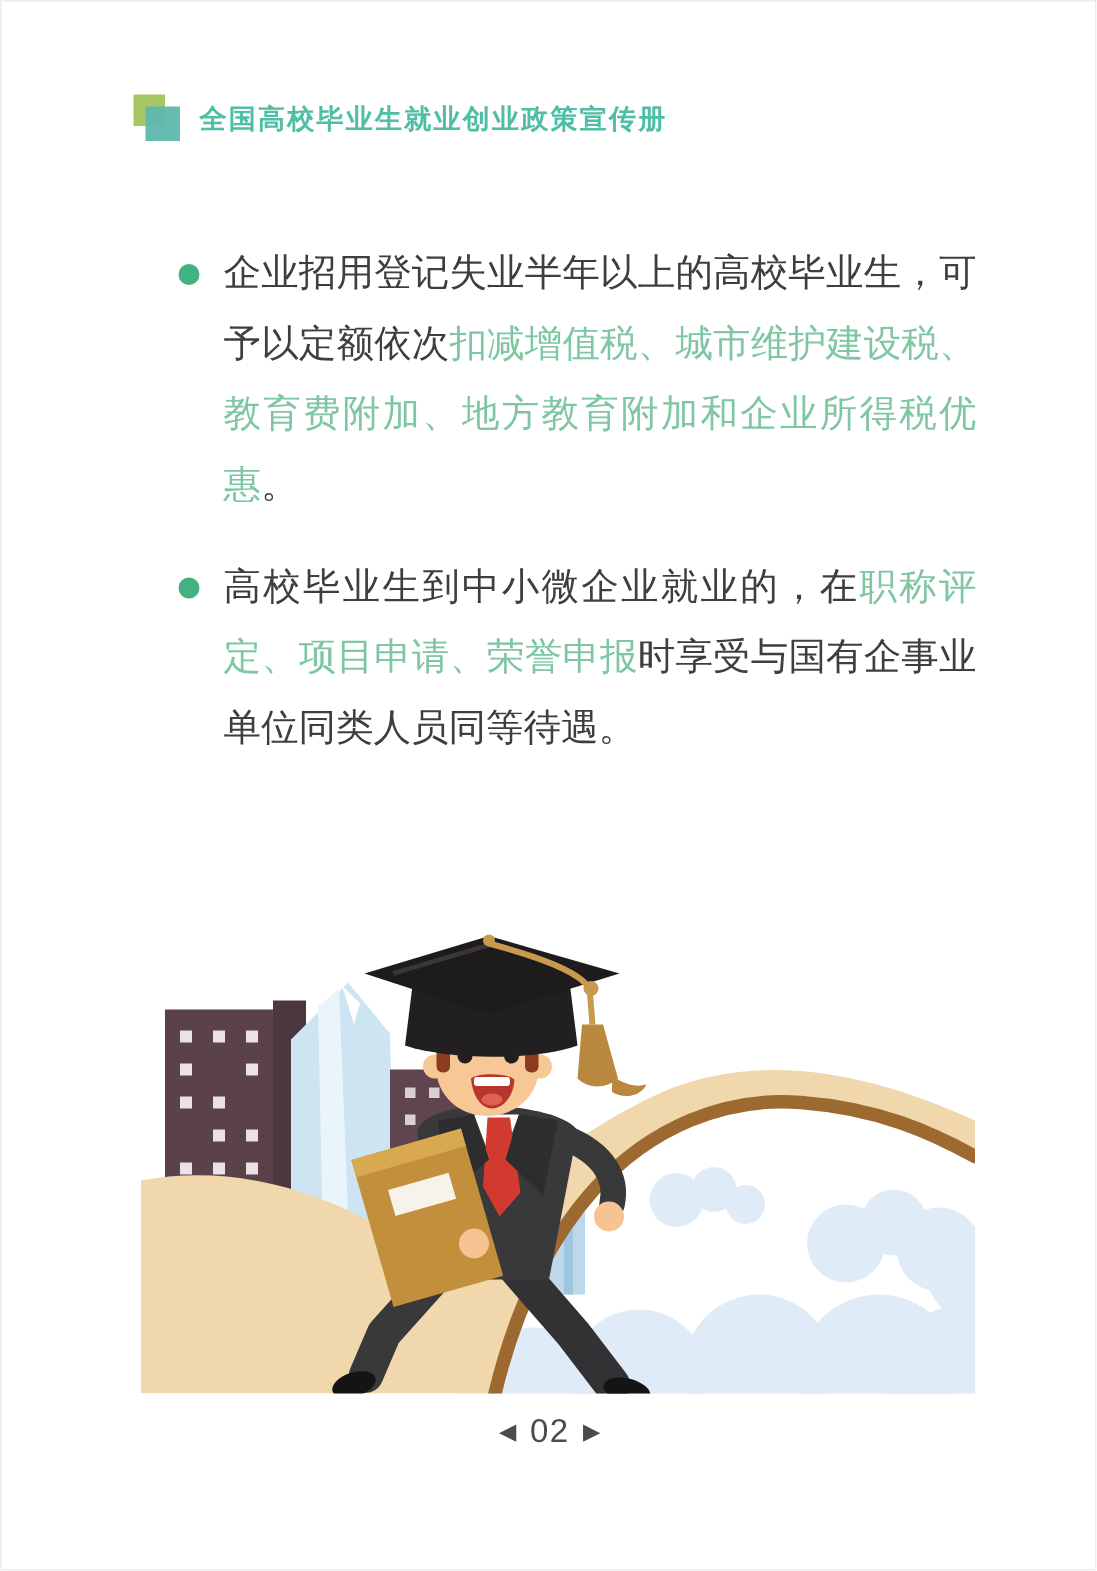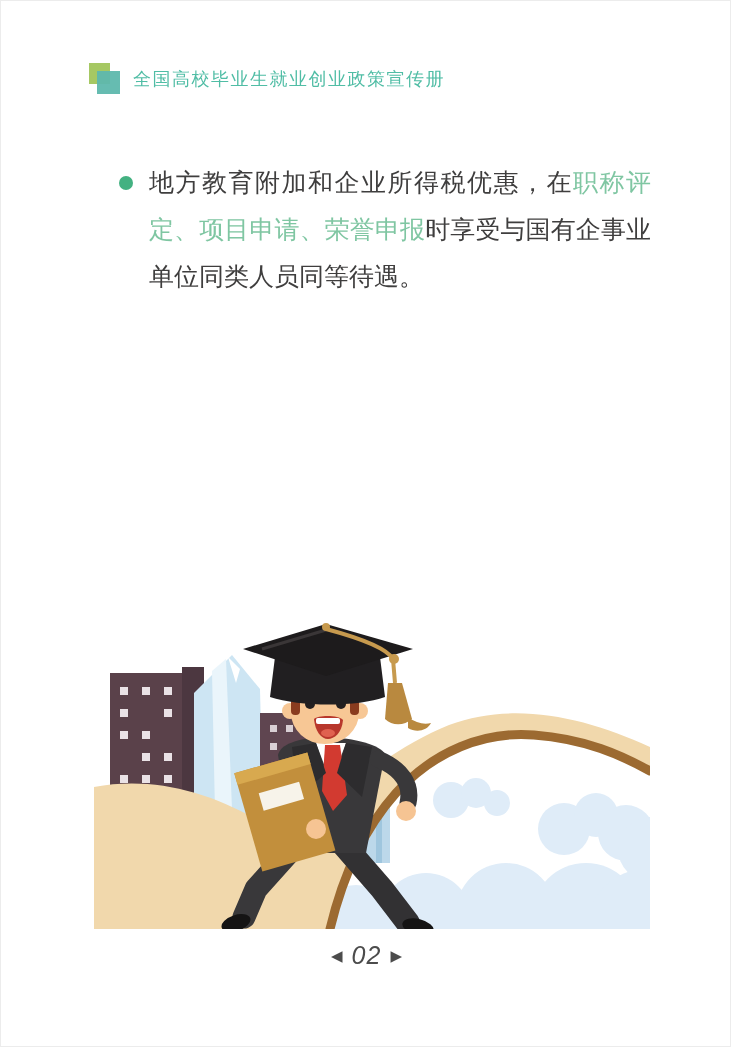--- a/index.html
+++ b/index.html
@@ -30,21 +30,21 @@
   .logo .sq-back{
     position:absolute;left:0;top:0;width:21px;height:21px;
     background:var(--icon-back);
   }
   .logo .sq-front{
     position:absolute;left:8px;top:8px;width:23px;height:23px;
     background:var(--icon-front);opacity:.95;
   }
   .header-title{
     color:var(--header-text);
-    font-size:18px;letter-spacing:1.5px;font-weight:400;
+    font-size:18px;letter-spacing:1.5px;font-weight:700;
     white-space:nowrap;
   }
   
   .content{
     position:absolute;left:118px;top:158px;width:532px;
   }
   .bullet-item{
     position:relative;
     padding-left:30px;
     margin-bottom:21px;
@@ -66,41 +66,44 @@
     width:556px;height:332px;
   }
   .illustration svg{display:block;width:100%;height:100%;}
   
   .footer{
     position:absolute;left:0;top:940px;width:731px;
     display:flex;align-items:center;justify-content:center;gap:9px;
     color:var(--footer-text);
   }
   .footer .arrow{font-size:15px;line-height:1;}
-  .footer .page-num{font-size:25px;letter-spacing:1px;font-style:italic;}
+  .footer .page-num{font-size:22px;letter-spacing:1px;}
 </style>
 </head>
 <body>
 
 <div class="page">
 
   <div class="header">
     <div class="logo">
       <div class="sq-back"></div>
       <div class="sq-front"></div>
     </div>
     <div class="header-title">全国高校毕业生就业创业政策宣传册</div>
   </div>
 
   <div class="content">
 
-
-
     <div class="bullet-item">
-      <span class="dot"></span><span class="seg-dark">地方教育附加和企业所得税优惠，在</span><span class="seg-green">职称评定、项目申请、荣誉申报</span><span class="seg-dark">时享受与国有企事业单位同类人员同等待遇。</span>
+      <span class="dot"></span><span class="seg-dark">企业招用登记失业半年以上的高校毕业生，可予以定额依次</span><span class="seg-green">扣减增值税、城市维护建设税、教育费附加、地方教育附加和企业所得税优惠</span><span class="seg-dark">。</span>
+    </div>
+
+
+    <div class="bullet-item">
+      <span class="dot"></span><span class="seg-dark">高校毕业生到中小微企业就业的，在</span><span class="seg-green">职称评定、项目申请、荣誉申报</span><span class="seg-dark">时享受与国有企事业单位同类人员同等待遇。</span>
     </div>
 
   </div>
 
   <div class="illustration">
     <svg viewBox="0 0 556 332" xmlns="http://www.w3.org/2000/svg">
 
       <g fill="#dfecf8">
         <circle cx="357" cy="203" r="18"></circle>
         <circle cx="382" cy="196" r="15"></circle>

